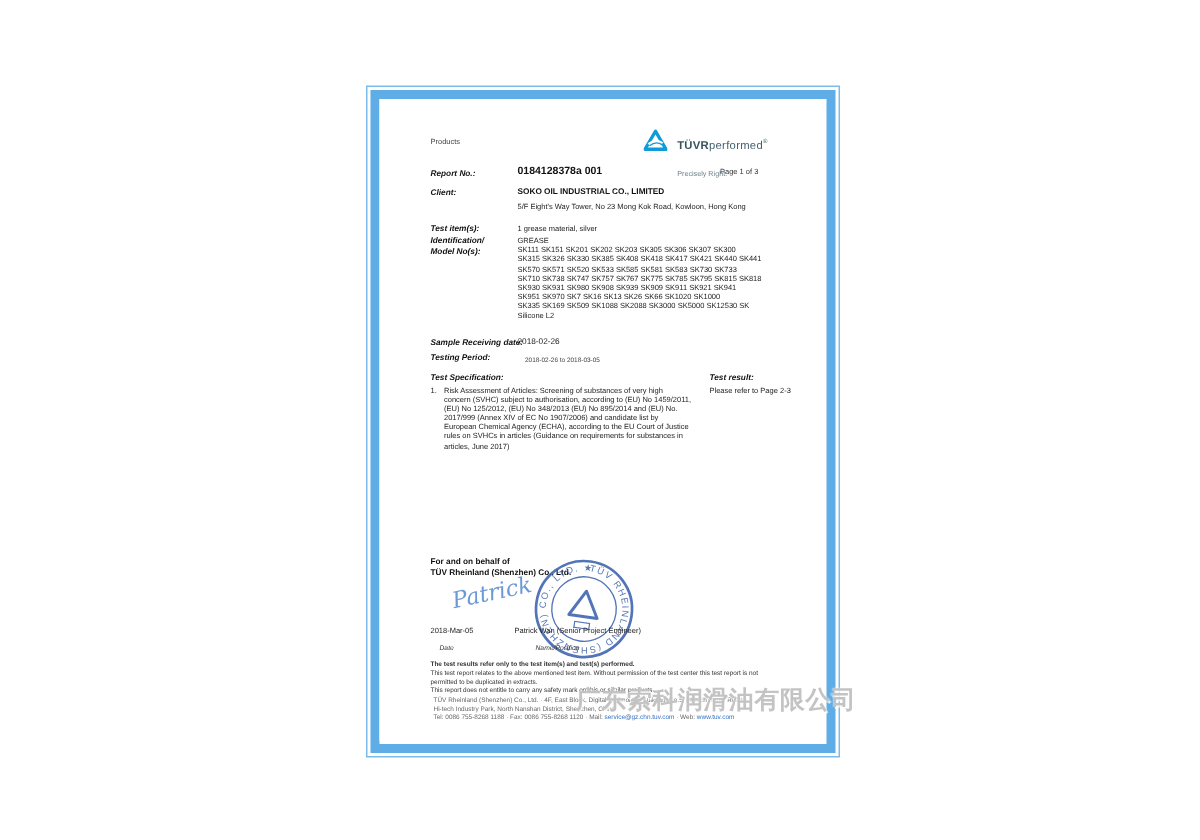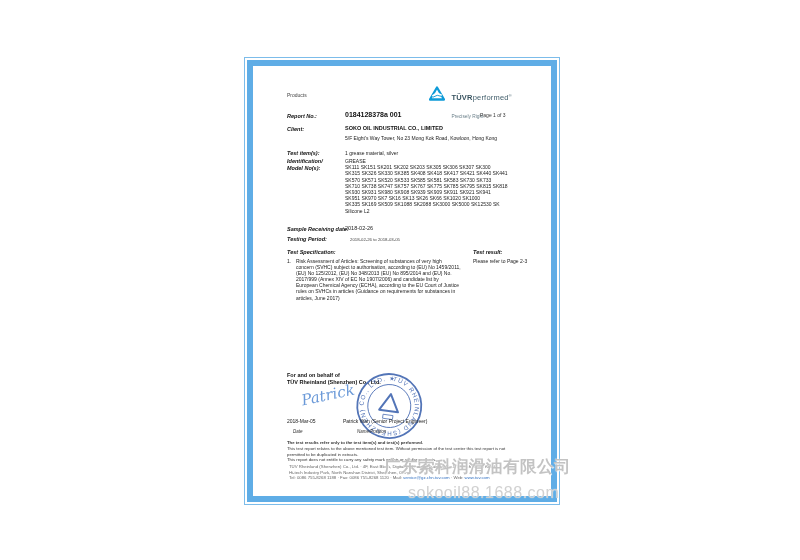--- a/index.html
+++ b/index.html
@@ -137,15 +137,14 @@
 
         <div class="abs addr" style="left:36px;top:398px;">TÜV Rheinland (Shenzhen) Co., Ltd. · 4F, East Block, Digital Technology Building, No.5, Hi-tech South Road,</div>
         <div class="abs addr" style="left:36px;top:404px;">Hi-tech Industry Park, North Nanshan District, Shenzhen, China</div>
         <div class="abs addr" style="left:36px;top:409px;"><span>Tel: 0086 755-8268 1188 · Fax: 0086 755-8268 1120 · Mail: </span><span class="lnk">service@gz.chn.tuv.com</span><span> · Web: </span><span class="lnk">www.tuv.com</span></div>
 
       </div>
     </div>
   </div>
 
   <div class="wm-cn">广东索科润滑油有限公司</div>
-  <div class="wm-url">sokooil88.1688.com</div>
 
 </div>
 
 </body></html>

